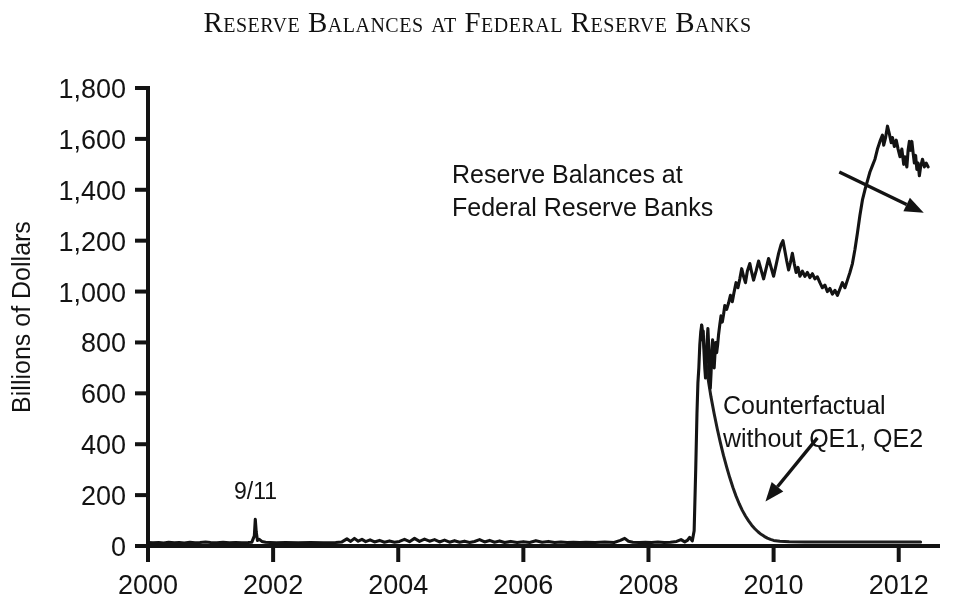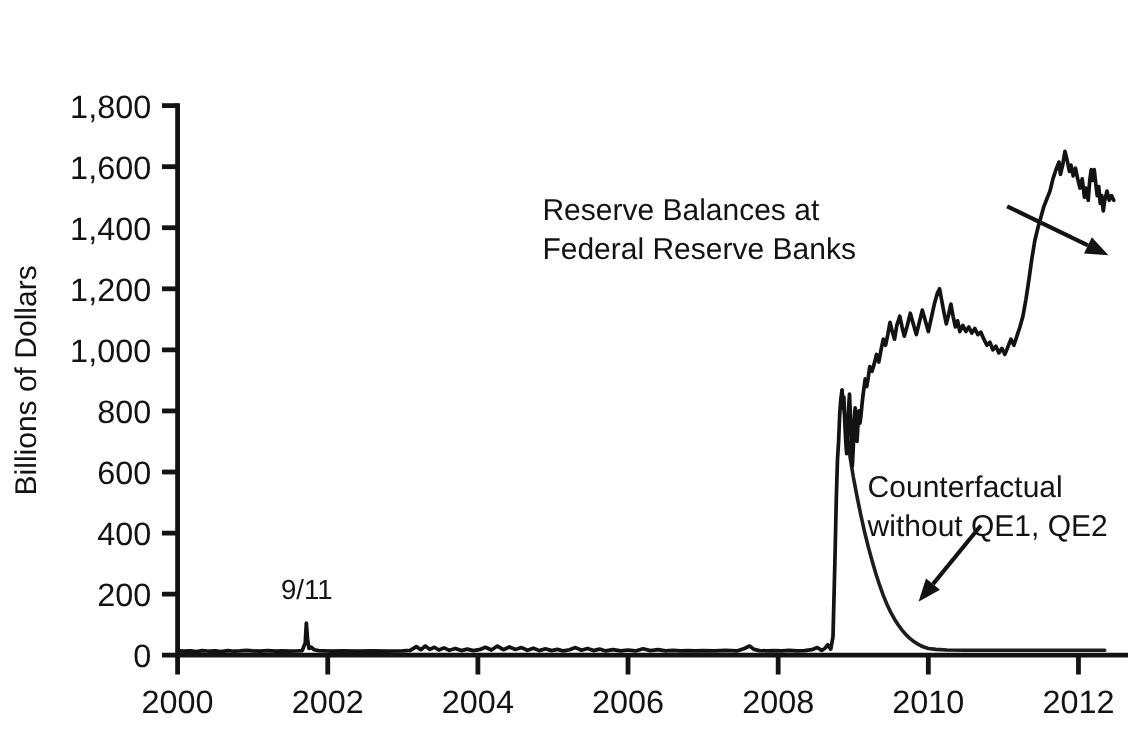--- a/index.html
+++ b/index.html
@@ -95,20 +95,21 @@
     stroke-width: 3.4;
     fill: none;
   }
   .arrow-head { fill: #131313; }
 </style>
 </head>
 <body>
 
 <div id="chart-root">
 
+  <div class="chart-title">Reserve Balances at Federal Reserve Banks</div>
 
   <svg id="plot" viewBox="0 0 955 609">
     <g id="y-ticks-group">
         <line x1="135" y1="546" x2="148" y2="546" class="tick-mark"></line>
         <text x="126" y="556" class="tick-label ytick-label">0</text>
         <line x1="135" y1="495.1111111111111" x2="148" y2="495.1111111111111" class="tick-mark"></line>
         <text x="126" y="505.1111111111111" class="tick-label ytick-label">200</text>
         <line x1="135" y1="444.22222222222223" x2="148" y2="444.22222222222223" class="tick-mark"></line>
         <text x="126" y="454.22222222222223" class="tick-label ytick-label">400</text>
         <line x1="135" y1="393.33333333333337" x2="148" y2="393.33333333333337" class="tick-mark"></line>

